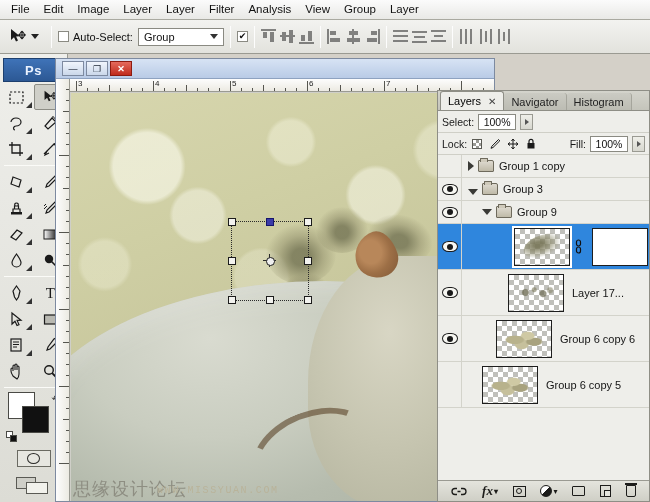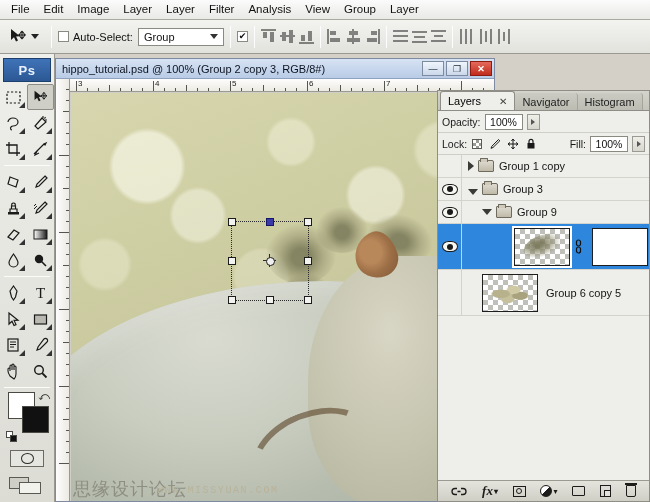--- a/index.html
+++ b/index.html
@@ -53,21 +53,21 @@
   .combo .arr { width: 0; height: 0; border-left: 4px solid transparent;
                 border-right: 4px solid transparent; border-top: 5px solid #333; margin-right:3px;}
   .align-group { display: flex; align-items: center; gap: 4px; }
   .align-ico {
     width: 15px; height: 15px; position: relative; opacity: .55;
   }
   .align-ico i { position: absolute; background: #2b2b2b; display:block; }
 
   
   .toolbox {
-    position: absolute; left: 0; top: 54px; width: 55px; height: 448px;
+    position: absolute; left: 0; top: 54px; width: 68px; height: 448px;
     background: linear-gradient(#efefeb, #dcdcd5);
     border-right: 1px solid #9a9a92;
   }
   .ps-logo {
     margin: 4px 3px 2px 3px; height: 24px;
     background: linear-gradient(#3f73b8, #2c5894);
     border: 1px solid #1d3f6e;
     display: flex; align-items: center; justify-content: center;
     color: #eaf2ff; font-weight: bold; font-size: 13px; letter-spacing: .5px;
   }
@@ -214,21 +214,21 @@
     letter-spacing: 1.6px; font-family:Liberation Mono, monospace; white-space:nowrap; }
 
   
   .panel {
     position:absolute; left: 437px; top: 90px; width: 213px; height: 412px;
     background: #e8e8e2; border: 1px solid #8e8e86;
     display:flex; flex-direction: column;
   }
   .panel-tabs { display:flex; height: 20px; background: linear-gradient(#d4d4cc,#c4c4bb);
     border-bottom:1px solid #8e8e86; padding-left: 2px; }
-  .ptab { display:flex; align-items:center; gap:18px; padding: 0 7px; font-size:11px; color:#222;
+  .ptab { display:flex; align-items:center; gap:7px; padding: 0 7px; font-size:11px; color:#222;
     border-right:1px solid #a5a59c; margin-top:2px; background: linear-gradient(#cbcbc3,#bcbcb3);
     border-top-left-radius:3px; border-top-right-radius:3px; }
   .ptab.active { background: #eeeeea; margin-top:0; border-top:1px solid #8e8e86;
     border-left:1px solid #8e8e86; border-right:1px solid #8e8e86; color:#000; }
   .ptab .x { font-size: 10px; color:#444; }
   .panel-row { display:flex; align-items:center; height: 22px; padding: 0 4px; gap: 4px;
     border-bottom: 1px solid #cfcfc7; background:#eeeeea; }
   .blend-combo { flex: 1 1 auto; height: 17px; background:#fff; border:1px solid #8a8a82;
     display:flex; align-items:center; justify-content:space-between; padding: 0 2px 0 4px; font-size: 10.5px;}
   .small-label { font-size: 10.5px; color:#1a1a1a; white-space:nowrap; }
@@ -585,21 +585,20 @@
     <div class="screenmode">
       <div class="sm-box">
           <span class="b1"></span>
           <span class="b2"></span>
         </div>
     </div>
   </div>
 
   <div class="docwin">
     <div class="doc-title">
-      <span class="doc-title-text">hippo_tutorial.psd @ 100% (Group 2 copy 3, RGB/8#)</span>
       <span class="win-btns">
         <span class="win-btn">—</span>
         <span class="win-btn">❐</span>
         <span class="win-btn close">✕</span>
       </span>
     </div>
 
     <div class="ruler-h">
       <span class="rtick maj" style="left:6px"></span>
       <span class="rnum" style="left:8px">3</span>
@@ -724,21 +723,21 @@
       </div>
       <div class="ptab">
         <span>Navigator</span>
       </div>
       <div class="ptab">
         <span>Histogram</span>
       </div>
     </div>
 
     <div class="panel-row">
-      <span class="small-label">Opacity:</span>
+      <span class="small-label">Select:</span>
       <span class="num-field">100%</span>
       <span class="spin">
           <i class="arr"></i>
         </span>
     </div>
 
     <div class="panel-row">
       <span class="small-label">Lock:</span>
       <span class="lock-icons">
         <span class="lock-ico">
@@ -823,21 +822,49 @@
             <svg width="9" height="16" viewBox="0 0 9 16">
                 <rect x="2.5" y="1" width="4" height="6" rx="2" fill="none" stroke="#111" stroke-width="1.2"></rect>
                 <rect x="2.5" y="8" width="4" height="6" rx="2" fill="none" stroke="#111" stroke-width="1.2"></rect>
               </svg>
           </span>
           <span class="thumb mask"></span>
         </div>
       </div>
 
 
-
+      <div class="layer-row">
+        <div class="eye-cell">
+          <span class="eye">
+              <span class="out"></span>
+              <span class="pup"></span>
+            </span>
+        </div>
+        <div style="display:flex;align-items:center;padding-left:40px">
+          <span class="thumb">
+              <i class="sparks"></i>
+            </span>
+          <span class="layer-name" style="margin-left:8px">Layer 17...</span>
+        </div>
+      </div>
+
+      <div class="layer-row">
+        <div class="eye-cell">
+          <span class="eye">
+              <span class="out"></span>
+              <span class="pup"></span>
+            </span>
+        </div>
+        <div style="display:flex;align-items:center;padding-left:28px">
+          <span class="thumb">
+              <i class="rocks"></i>
+            </span>
+          <span class="layer-name" style="margin-left:8px">Group 6 copy 6</span>
+        </div>
+      </div>
 
       <div class="layer-row">
         <div class="eye-cell"></div>
         <div style="display:flex;align-items:center;padding-left:14px">
           <span class="thumb">
               <i class="rocks"></i>
             </span>
           <span class="layer-name" style="margin-left:8px">Group 6 copy 5</span>
         </div>
       </div>

